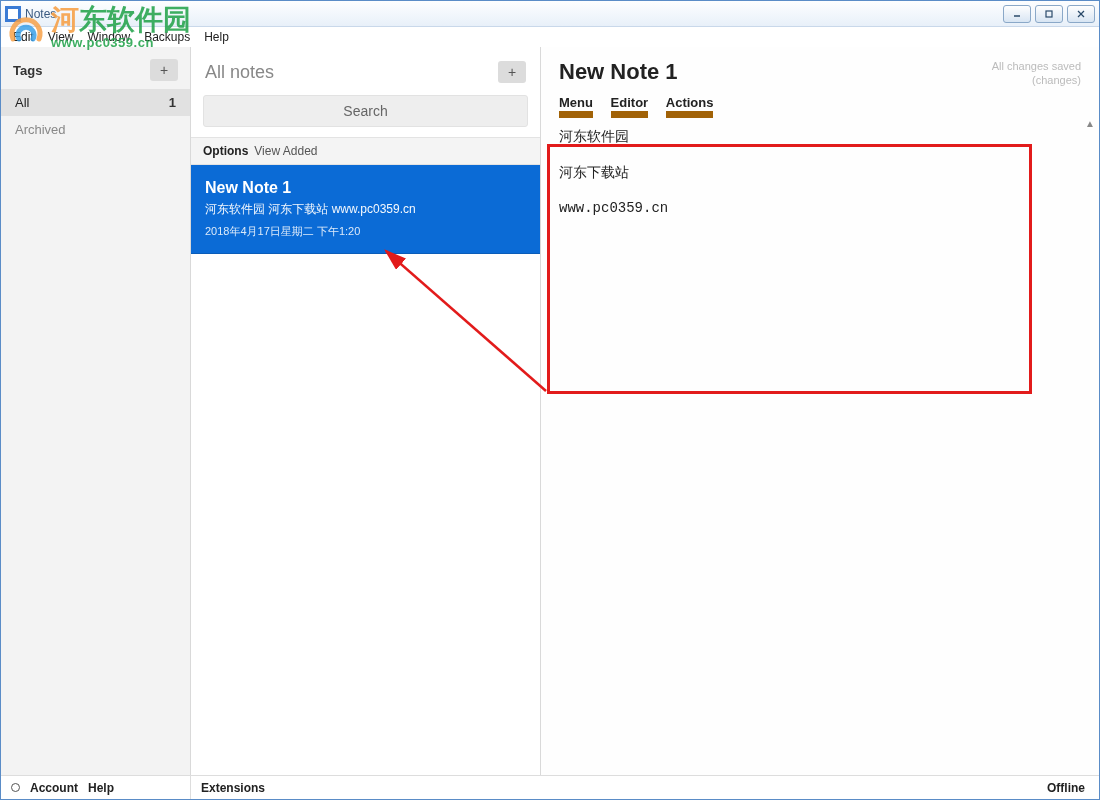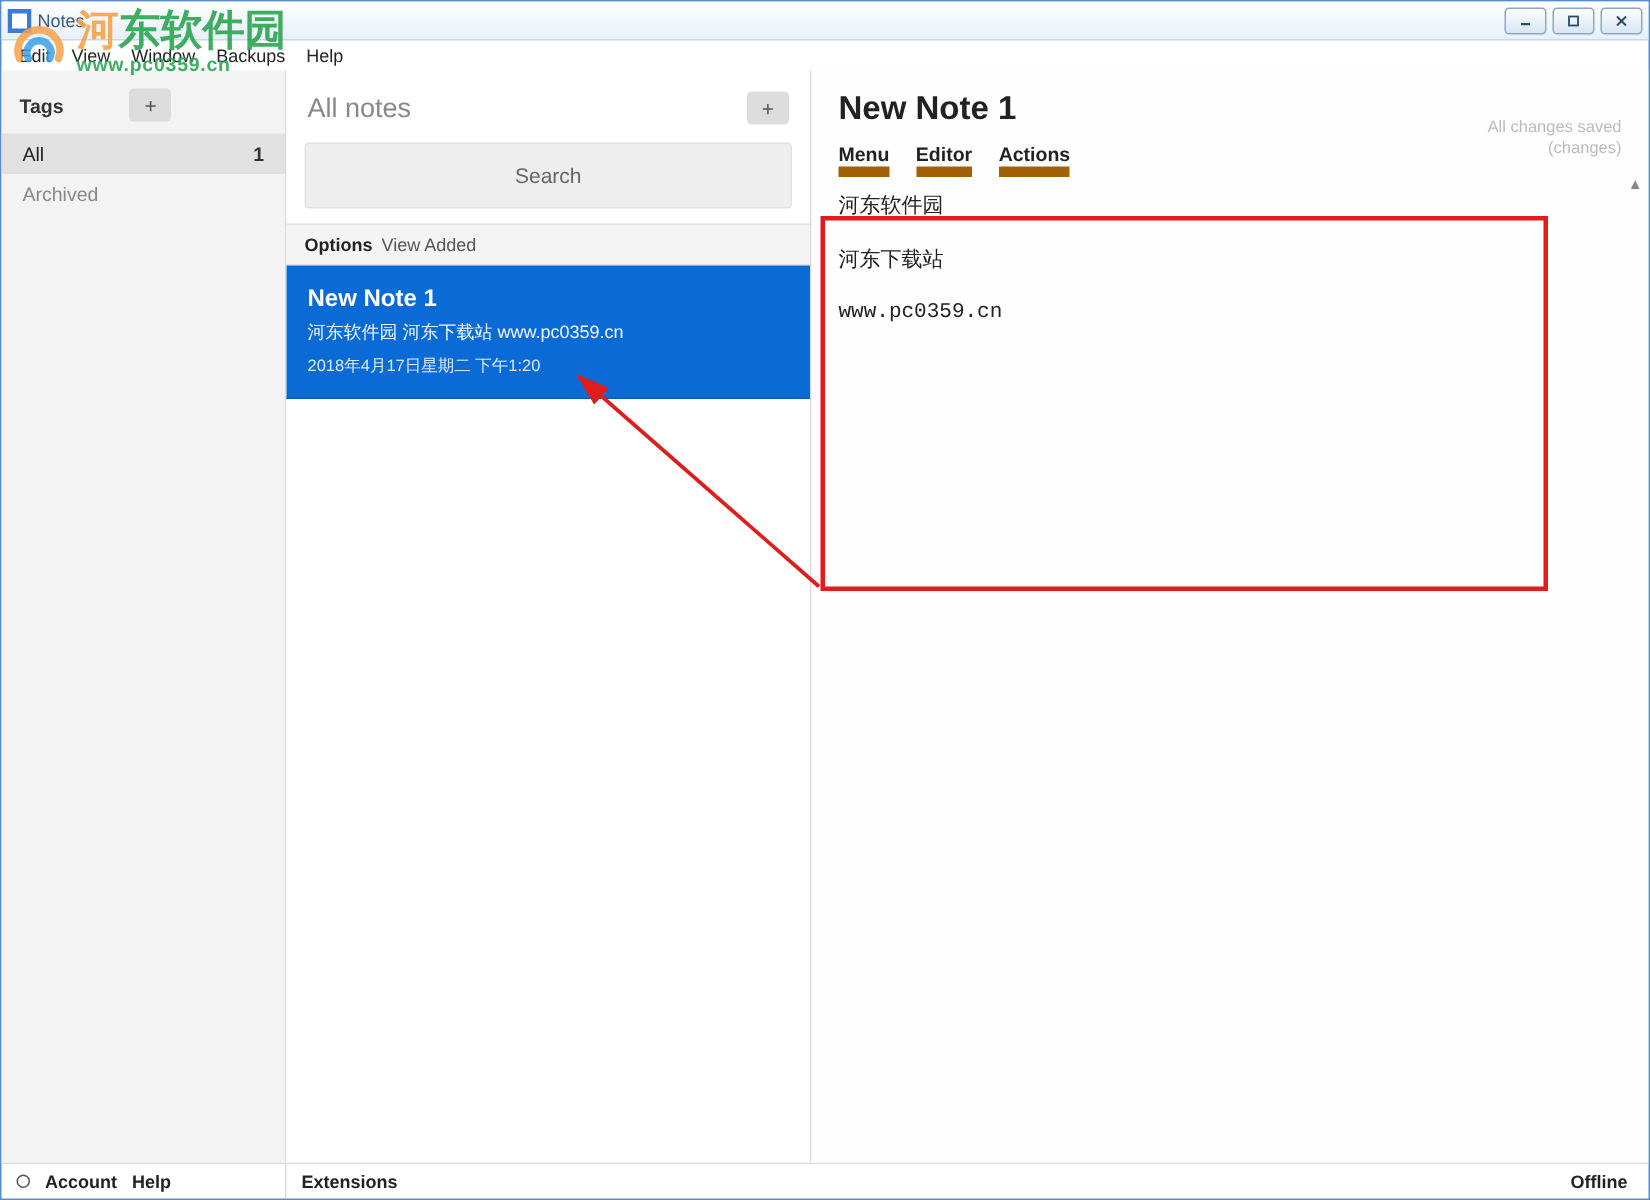--- a/index.html
+++ b/index.html
@@ -16,45 +16,45 @@
 .menubar { height: 20px; display: flex; align-items: center; padding-left: 6px; gap: 2px; font-size: 12px; color: #222; }
 .menubar .item { padding: 0 6px; cursor: default; }
 
 
 .main { display: flex; height: calc(100% - 26px - 20px - 24px); }
 .col-tags { width: 190px; background: #f3f3f3; border-right: 1px solid #d9d9d9; display:flex; flex-direction:column; }
 .col-notes { width: 350px; border-right: 1px solid #d9d9d9; display:flex; flex-direction:column; background:#fff; }
 .col-editor { flex: 1; display:flex; flex-direction:column; background:#fefefe; position:relative; }
 
 
-.tags-header { display:flex; align-items:center; justify-content:flex-start; padding: 12px 12px 8px; gap: 44px; }
+.tags-header { display:flex; align-items:center; justify-content:space-between; padding: 12px 12px 8px; }
 .tags-header .label { font-size: 13px; color:#333; font-weight:600; }
 .plus-btn { width: 28px; height: 22px; background:#dcdcdc; border-radius:3px; display:flex; align-items:center; justify-content:center; font-size:14px; color:#555; cursor:default; }
 .tag-row { display:flex; justify-content:space-between; padding: 6px 14px; font-size:13px; color:#222; cursor:default; }
 .tag-row.active { background:#e1e1e1; }
 .tag-row .count { color:#333; font-weight:600; }
 .tag-row.archived { color:#888; }
 
 
 .notes-header { display:flex; align-items:center; justify-content:space-between; padding: 14px 14px 6px; }
 .notes-header .label { font-size: 18px; color:#888; }
 .search-wrap { padding: 6px 12px 10px; }
-.search-btn { width:100%; height:44px; background:#eeeeee; border:1px solid #e2e2e2; border-radius:3px; font-size:14px; color:#666; display:flex; align-items:center; justify-content:center; cursor:default; }
+.search-btn { width:100%; height:32px; background:#eeeeee; border:1px solid #e2e2e2; border-radius:3px; font-size:14px; color:#666; display:flex; align-items:center; justify-content:center; cursor:default; }
 .options-row { background:#f4f4f4; border-top:1px solid #e3e3e3; border-bottom:1px solid #e3e3e3; padding: 6px 12px; font-size:12px; color:#555; }
 .options-row b { color:#222; margin-right:6px; font-weight:700; }
 .note-item { padding: 14px 14px; background:#0b6bd6; color:#fff; cursor:default; border-bottom:1px solid #0a5cb8; }
 .note-item .title { font-size:16px; font-weight:600; margin-bottom:4px; }
 .note-item .preview { font-size:12px; opacity:0.95; margin-bottom:6px; }
 .note-item .date { font-size:11px; opacity:0.85; }
 
 
 .editor-head { padding: 12px 18px 6px; position:relative; }
 .editor-title { font-size:22px; font-weight:700; color:#222; }
 .editor-tags { font-size:12px; color:#999; margin-top:2px; }
-.save-status { position:absolute; right:18px; top:31px; text-align:right; font-size:11px; color:#bbb; line-height:1.3; }
+.save-status { position:absolute; right:18px; top:12px; text-align:right; font-size:11px; color:#bbb; line-height:1.3; }
 .editor-tabs { padding: 4px 18px 0; font-size:13px; }
 .editor-tabs span { margin-right:14px; font-weight:700; color:#222; border-bottom:7px solid #a16207; padding-bottom:1px; cursor:default; }
 .editor-body { flex:1; padding: 12px 18px; font-size:14px; color:#222; font-family: "Segoe UI", Arial, sans-serif; line-height:2; overflow:auto; position:relative; }
 .editor-body .line { display:block; }
 .editor-body .mono { font-family: "Courier New", monospace; }
 .scroll-arrow { position:absolute; right:4px; top:4px; font-size:10px; color:#888; }
 
 
 .footer { height:24px; border-top:1px solid #ddd; display:flex; align-items:center; font-size:12px; color:#222; }
 .footer .left { width:190px; border-right:1px solid #ddd; padding-left:10px; display:flex; gap:10px; align-items:center; height:100%; }

